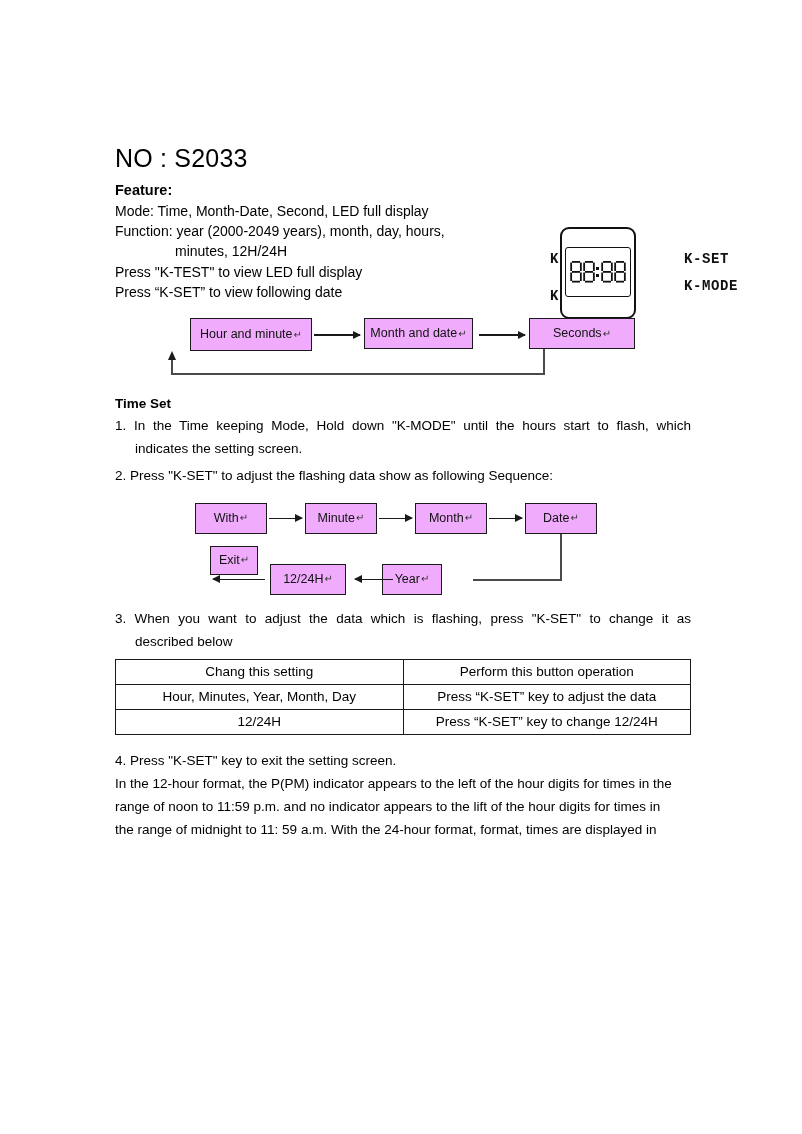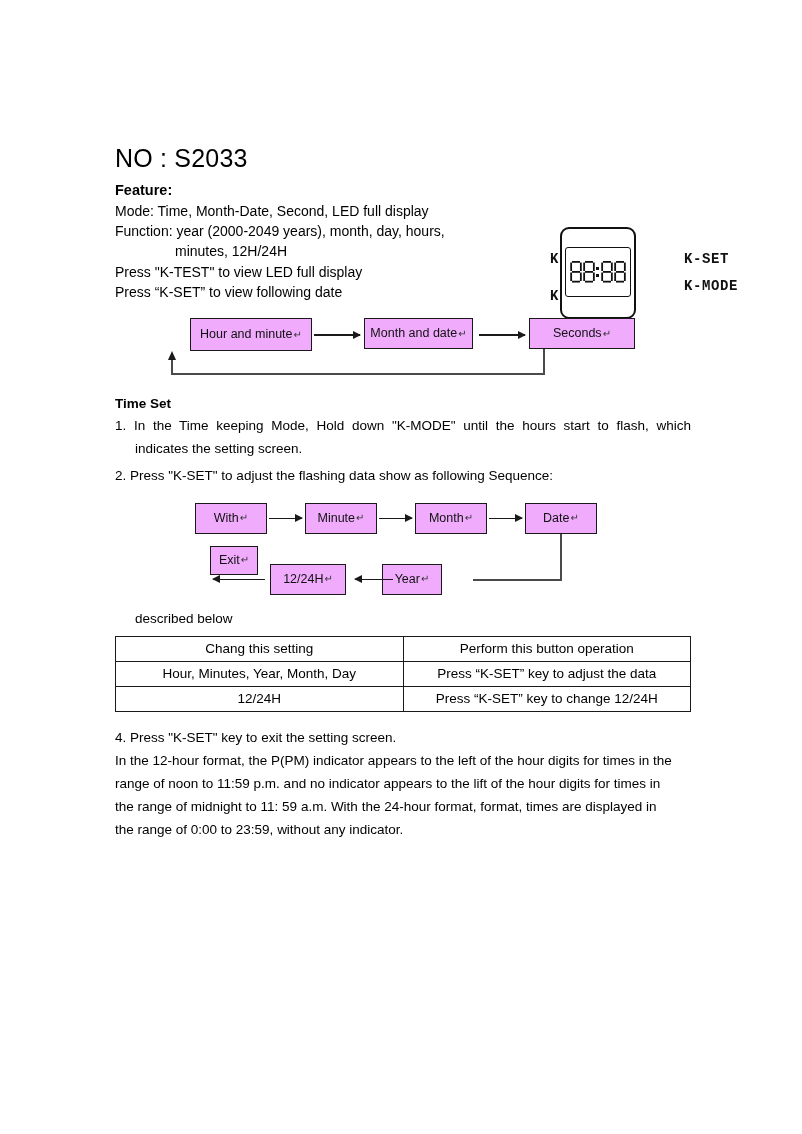--- a/index.html
+++ b/index.html
@@ -373,20 +373,21 @@
       <div class="fbox" style="left:267px; top:67px; width:60px; height:31px;">
         <span>Year</span>
           <span class="ret">↵</span>
       </div>
 
       <div class="arrow-h left" style="left:240px; top:82px; width:38px;"></div>
       <div class="arrow-h left" style="left:98px;  top:82px; width:52px;"></div>
     </div>
 
     <div>
+      <p class="para just">3. When you want to adjust the data which is flashing, press "K-SET" to change it as</p>
       <p class="para cont">described below</p>
     </div>
 
     <table class="setting-table">
       <thead>
         <tr>
           <th>Chang this setting</th>
           <th>Perform this button operation</th>
         </tr>
       </thead>
@@ -400,17 +401,16 @@
           <td>Press “K-SET” key to change 12/24H</td>
         </tr>
       </tbody>
     </table>
 
     <div style="margin-top:16px;">
       <p class="para">4. Press "K-SET" key to exit the setting screen.</p>
       <p class="para">In the 12-hour format, the P(PM) indicator appears to the left of the hour digits for times in the</p>
       <p class="para">range of noon to 11:59 p.m. and no indicator appears to the lift of the hour digits for times in</p>
       <p class="para">the range of midnight to 11: 59 a.m. With the 24-hour format, format, times are displayed in</p>
-      <p class="para">the range of 0:00 to 23:59, without any indicator.</p>
     </div>
 
   </div>
 </div>
 
 </body></html>

